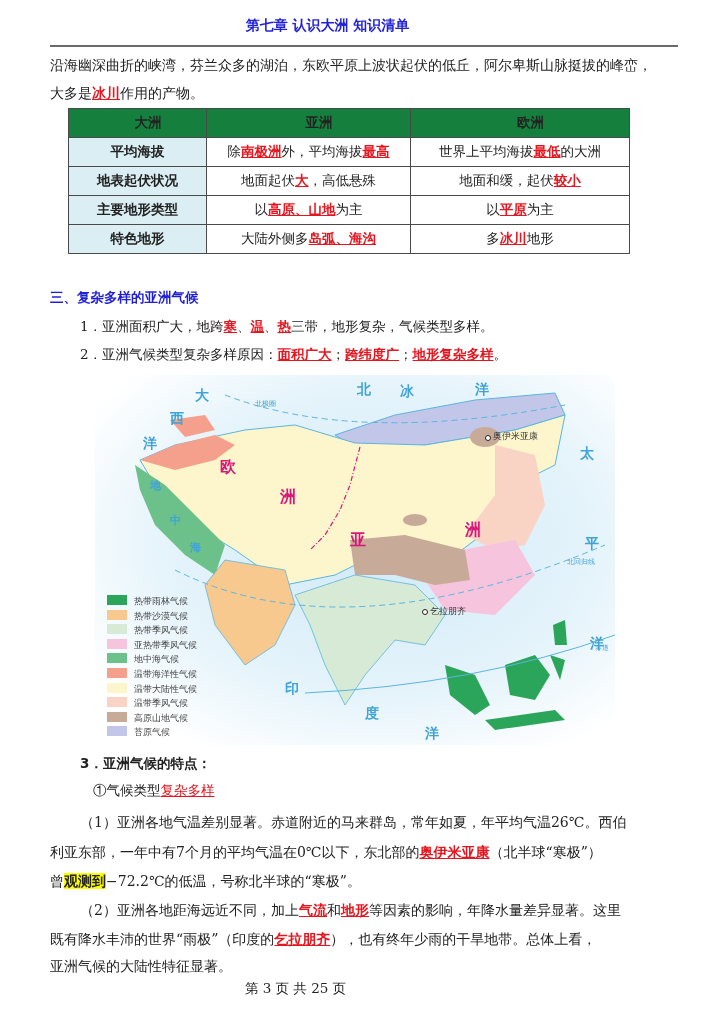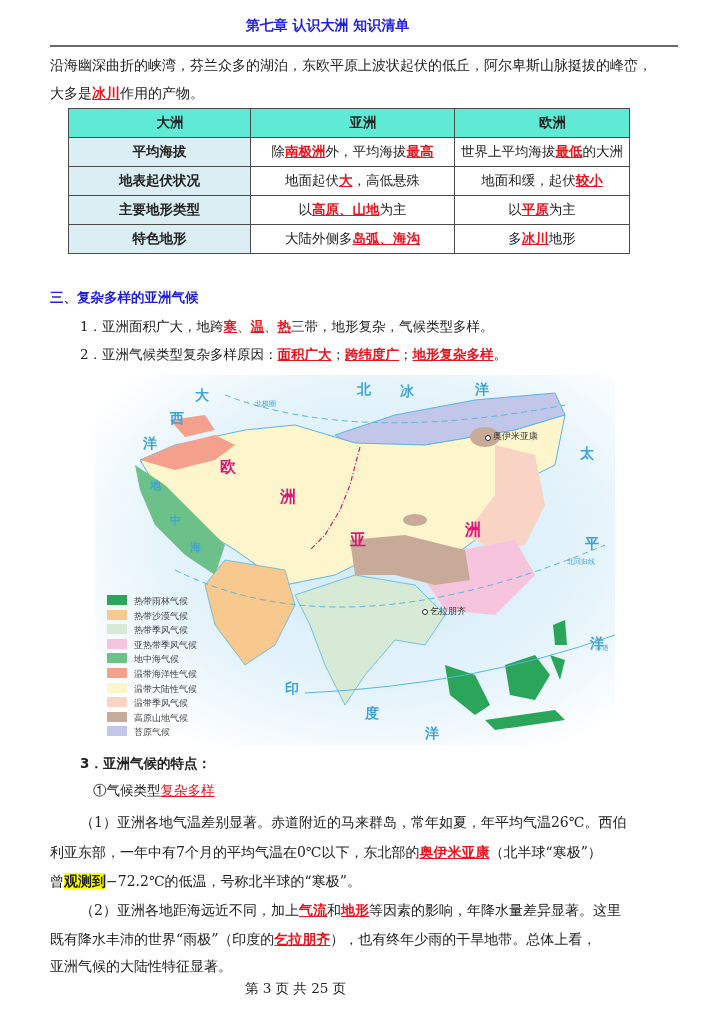--- a/index.html
+++ b/index.html
@@ -15,22 +15,22 @@
   }
   .header-rule { position: absolute; top: 45px; left: 50px; width: 628px; height: 2px; background: #6b6b6b; }
   .para { position: absolute; left: 50px; width: 630px; font-size: 14px; line-height: 20px; white-space: nowrap; }
   .red { color: #e8141e; font-weight: bold; text-decoration: underline; text-decoration-color: #e8141e; }
   .red-plain { color: #e8141e; text-decoration: underline; }
   table.cmp {
     position: absolute; top: 108px; left: 68px; width: 562px; border-collapse: collapse;
     font-size: 13.5px;
   }
   table.cmp td { border: 1px solid #4a4a4a; text-align: center; height: 29px; padding: 0 4px; }
-  table.cmp tr.head td { background: #5eead4; font-weight: bold; font-family: "DejaVu Sans", sans-serif; padding-left: 25px; }
-  table.cmp td.rowhead { background: #daeef3; font-weight: bold; font-family: "DejaVu Sans", sans-serif; width: 182px; }
+  table.cmp tr.head td { background: #15803d; font-weight: bold; font-family: "DejaVu Sans", sans-serif; padding-left: 25px; }
+  table.cmp td.rowhead { background: #daeef3; font-weight: bold; font-family: "DejaVu Sans", sans-serif; width: 138px; }
   table.cmp td.colA { width: 204px; }
   .section-heading {
     position: absolute; top: 289px; left: 50px; color: #1f1fd8; font-weight: bold;
     font-family: "DejaVu Sans", sans-serif; font-size: 13.5px;
   }
   .item { position: absolute; left: 80px; font-size: 13.5px; white-space: nowrap; }
   .map-wrap {
     position: absolute; left: 95px; top: 375px; width: 520px; height: 370px;
     background: radial-gradient(ellipse at 55% 45%, #cfe9f8 0%, #e6f4fb 55%, #ffffff 85%);
     border-radius: 10px; overflow: hidden;

